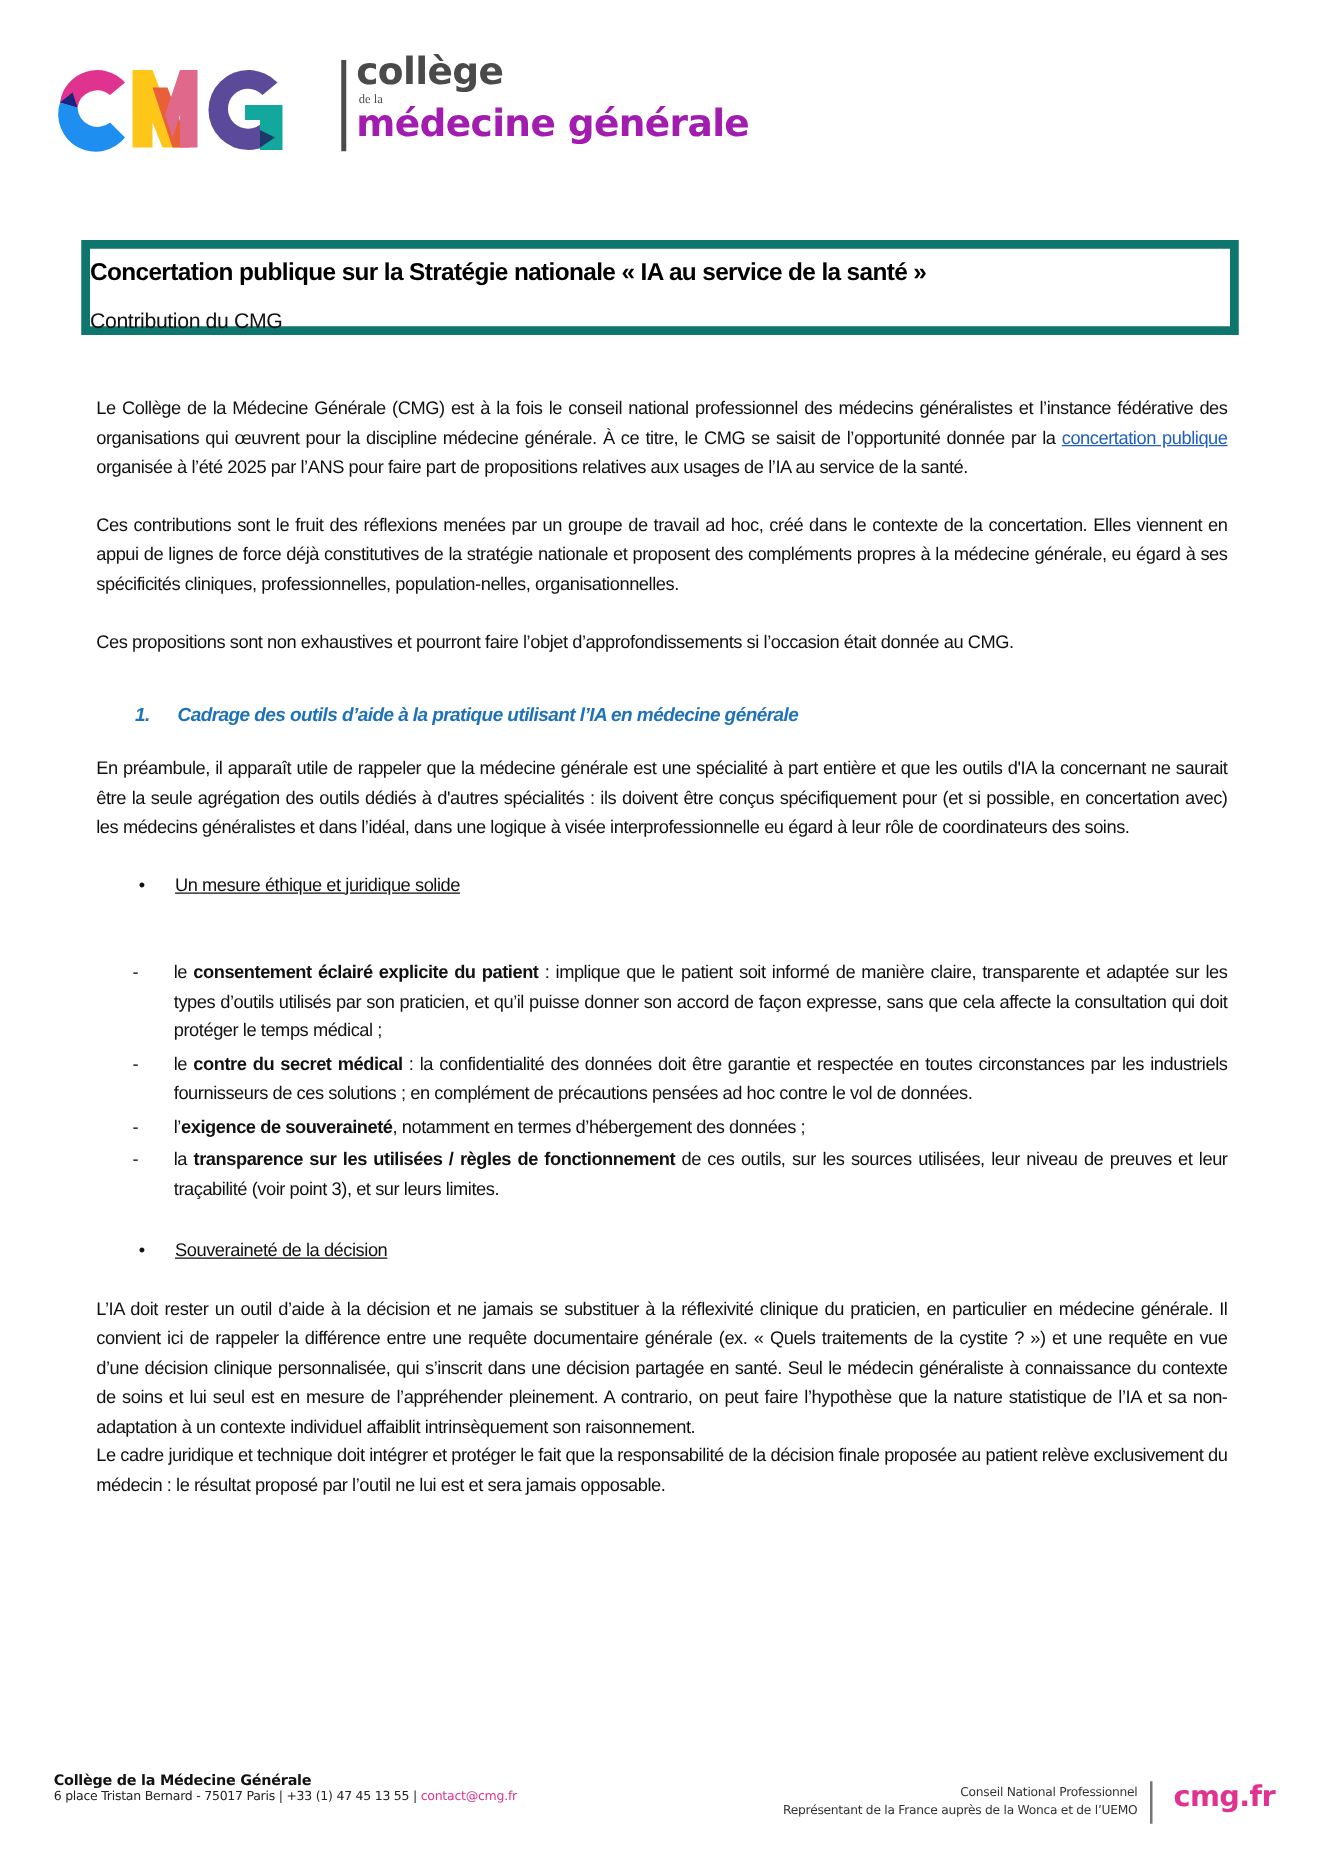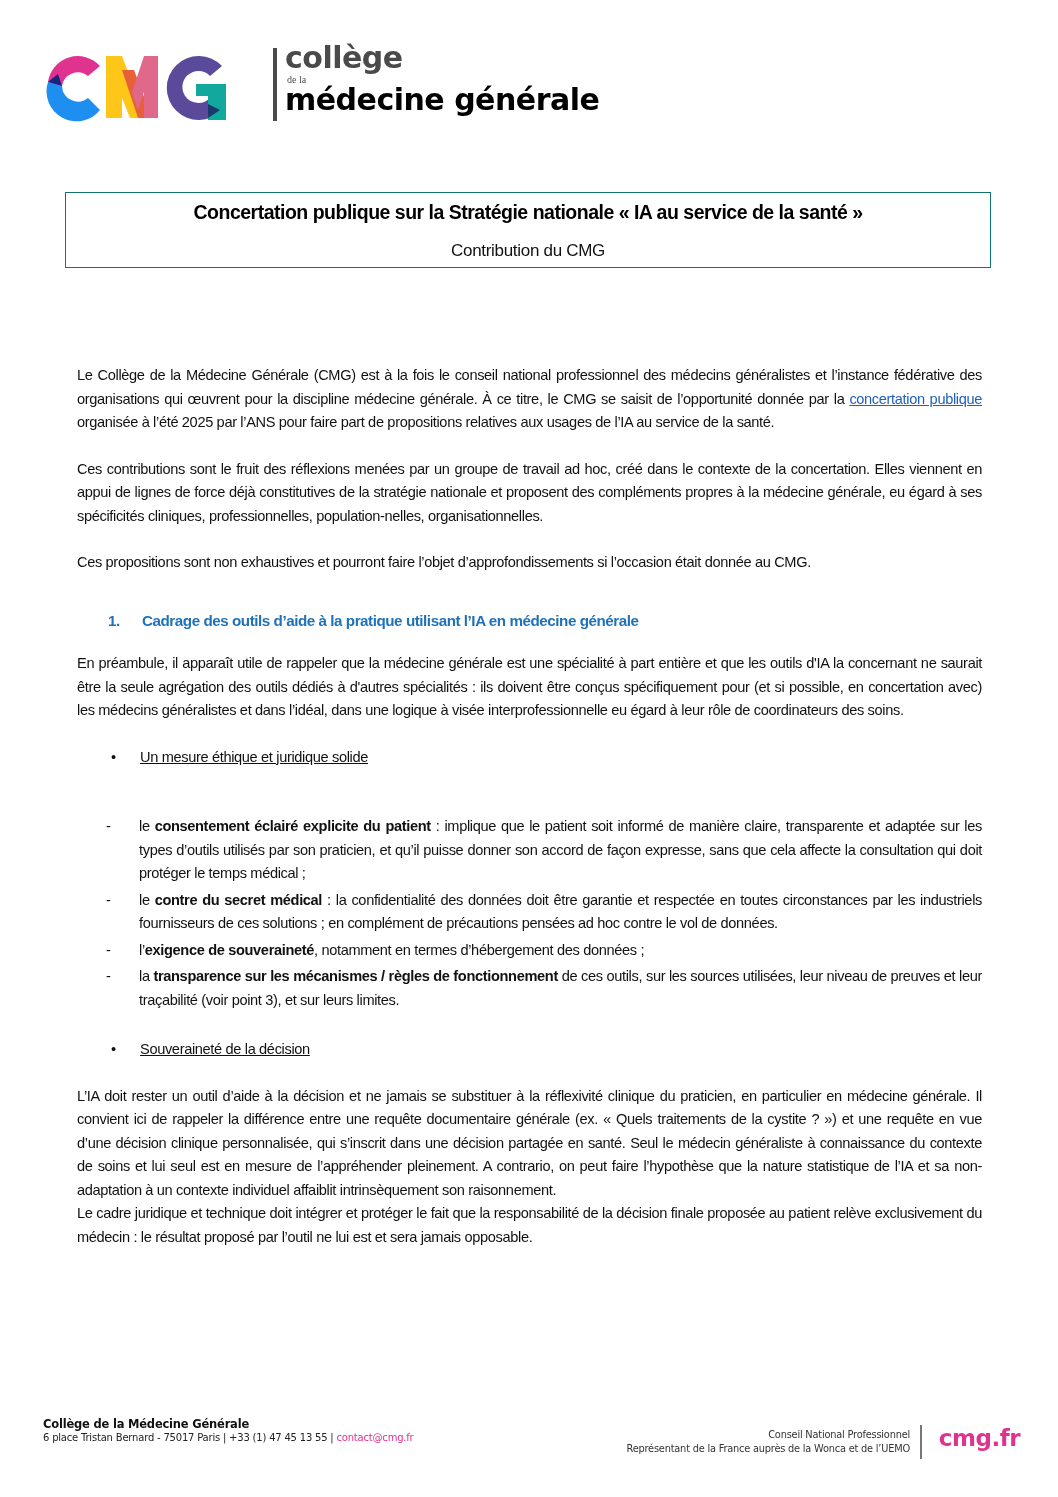--- a/index.html
+++ b/index.html
@@ -12,54 +12,54 @@
       color: #111111;
     }
     .page { position: absolute; left: 0; top: 0; width: 1058px; height: 1497px; border-radius: 20px; }
 
     
     .logo { position: absolute; left: 40px; top: 46px; height: 80px; width: 560px; }
     .logo-mark { position: absolute; left: 0; top: 6px; width: 190px; height: 70px; }
     .logo-sep { position: absolute; left: 233px; top: 2px; width: 4px; height: 73px; background: #4a4a4a; }
     .logo-word-1 { position: absolute; left: 245px; top: -6px; font-family: "DejaVu Sans", sans-serif; font-weight: bold; font-size: 30px; color: #4a4a4a; letter-spacing: -0.5px; }
     .logo-word-2 { position: absolute; left: 247px; top: 28px; font-family: Liberation Serif, serif; font-size: 10px; color: #4a4a4a; }
-    .logo-word-3 { position: absolute; left: 245px; top: 36px; font-family: "DejaVu Sans", sans-serif; font-weight: bold; font-size: 30px; color: #000000; letter-spacing: -0.5px; }
+    .logo-word-3 { position: absolute; left: 245px; top: 36px; font-family: "DejaVu Sans", sans-serif; font-weight: bold; font-size: 30px; color: #a21caf; letter-spacing: -0.5px; }
 
     
     .title-box {
       position: absolute; left: 65px; top: 192px; width: 926px; height: 76px;
-      border: 1px solid #0f766e; box-sizing: border-box; text-align: center;
+      border: 7px solid #0f766e; box-sizing: border-box; text-align: left;
     }
     .title-main {
       position: absolute; left: 0; right: 0; top: 8px;
       font-family: "Liberation Sans", sans-serif; font-weight: bold; font-size: 19.5px; color: #000;
       letter-spacing: -0.5px;
     }
     .title-sub {
       position: absolute; left: 0; right: 0; top: 48px;
       font-family: "Liberation Sans", sans-serif; font-size: 17px; color: #111;
       letter-spacing: -0.3px;
     }
 
     
     .body {
       position: absolute; left: 77px; top: 316px; width: 905px;
       font-family: "Liberation Sans", sans-serif; font-size: 14.6px; line-height: 23.5px;
       letter-spacing: -0.35px;
-      margin-top: 48px;
     }
     .body p { margin: 0; text-align: justify; }
     .gap-1 { height: 23px; }
     .gap-2 { height: 34px; }
     .gap-h { height: 20px; }
     .link { color: #1f5fbf; text-decoration: underline; }
 
     .section-heading {
       color: #1f72b8; font-weight: bold; font-size: 15.2px; margin: 0; padding-left: 31px;
       letter-spacing: -0.45px;
+      font-style: italic;
     }
     .section-heading .num { display: inline-block; width: 34px; }
 
     .bullet-item { padding-left: 33px; position: relative; margin: 0; }
     .bullet-item .dot { position: absolute; left: 34px; top: 0; }
     .bullet-item .label { margin-left: 30px; text-decoration: underline; }
 
     .dash-list { margin: 0; padding: 0; list-style: none; }
     .dash-list li { position: relative; padding-left: 62px; text-align: justify; margin-bottom: 3px; }
     .dash-list li .dash { position: absolute; left: 29px; top: 0; }
@@ -120,21 +120,21 @@
     <div class="gap-1"></div>
 
     <p class="bullet-item"><span class="dot">•</span><span class="label">Un mesure éthique et juridique solide</span></p>
     <div class="gap-1"></div>
     <div class="gap-1"></div>
 
     <ul class="dash-list">
       <li><span class="dash">-</span><span>le </span><b>consentement éclairé explicite du patient</b><span> : implique que le patient soit informé de manière claire, transparente et adaptée sur les types d’outils utilisés par son praticien, et qu’il puisse donner son accord de façon expresse, sans que cela affecte la consultation qui doit protéger le temps médical ;</span></li>
       <li><span class="dash">-</span><span>le </span><b>contre du secret médical</b><span> : la confidentialité des données doit être garantie et respectée en toutes circonstances par les industriels fournisseurs de ces solutions ; en complément de précautions pensées ad hoc contre le vol de données.</span></li>
       <li><span class="dash">-</span><span>l’</span><b>exigence de souveraineté</b><span>, notamment en termes d’hébergement des données ;</span></li>
-      <li><span class="dash">-</span><span>la </span><b>transparence sur les mécanismes / règles de fonctionnement</b><span> de ces outils, sur les sources utilisées, leur niveau de preuves et leur traçabilité (voir point 3), et sur leurs limites.</span></li>
+      <li><span class="dash">-</span><span>la </span><b>transparence sur les utilisées / règles de fonctionnement</b><span> de ces outils, sur les sources utilisées, leur niveau de preuves et leur traçabilité (voir point 3), et sur leurs limites.</span></li>
     </ul>
     <div class="gap-1"></div>
 
     <p class="bullet-item"><span class="dot">•</span><span class="label">Souveraineté de la décision</span></p>
     <div class="gap-1"></div>
     <p>L’IA doit rester un outil d’aide à la décision et ne jamais se substituer à la réflexivité clinique du praticien, en particulier en médecine générale. Il convient ici de rappeler la différence entre une requête documentaire générale (ex. « Quels traitements de la cystite ? ») et une requête en vue d’une décision clinique personnalisée, qui s’inscrit dans une décision partagée en santé. Seul le médecin généraliste à connaissance du contexte de soins et lui seul est en mesure de l’appréhender pleinement. A contrario, on peut faire l’hypothèse que la nature statistique de l’IA et sa non-adaptation à un contexte individuel affaiblit intrinsèquement son raisonnement.</p>
     <p>Le cadre juridique et technique doit intégrer et protéger le fait que la responsabilité de la décision finale proposée au patient relève exclusivement du médecin : le résultat proposé par l’outil ne lui est et sera jamais opposable.</p>
   </div>
 
   <div class="footer-left">

